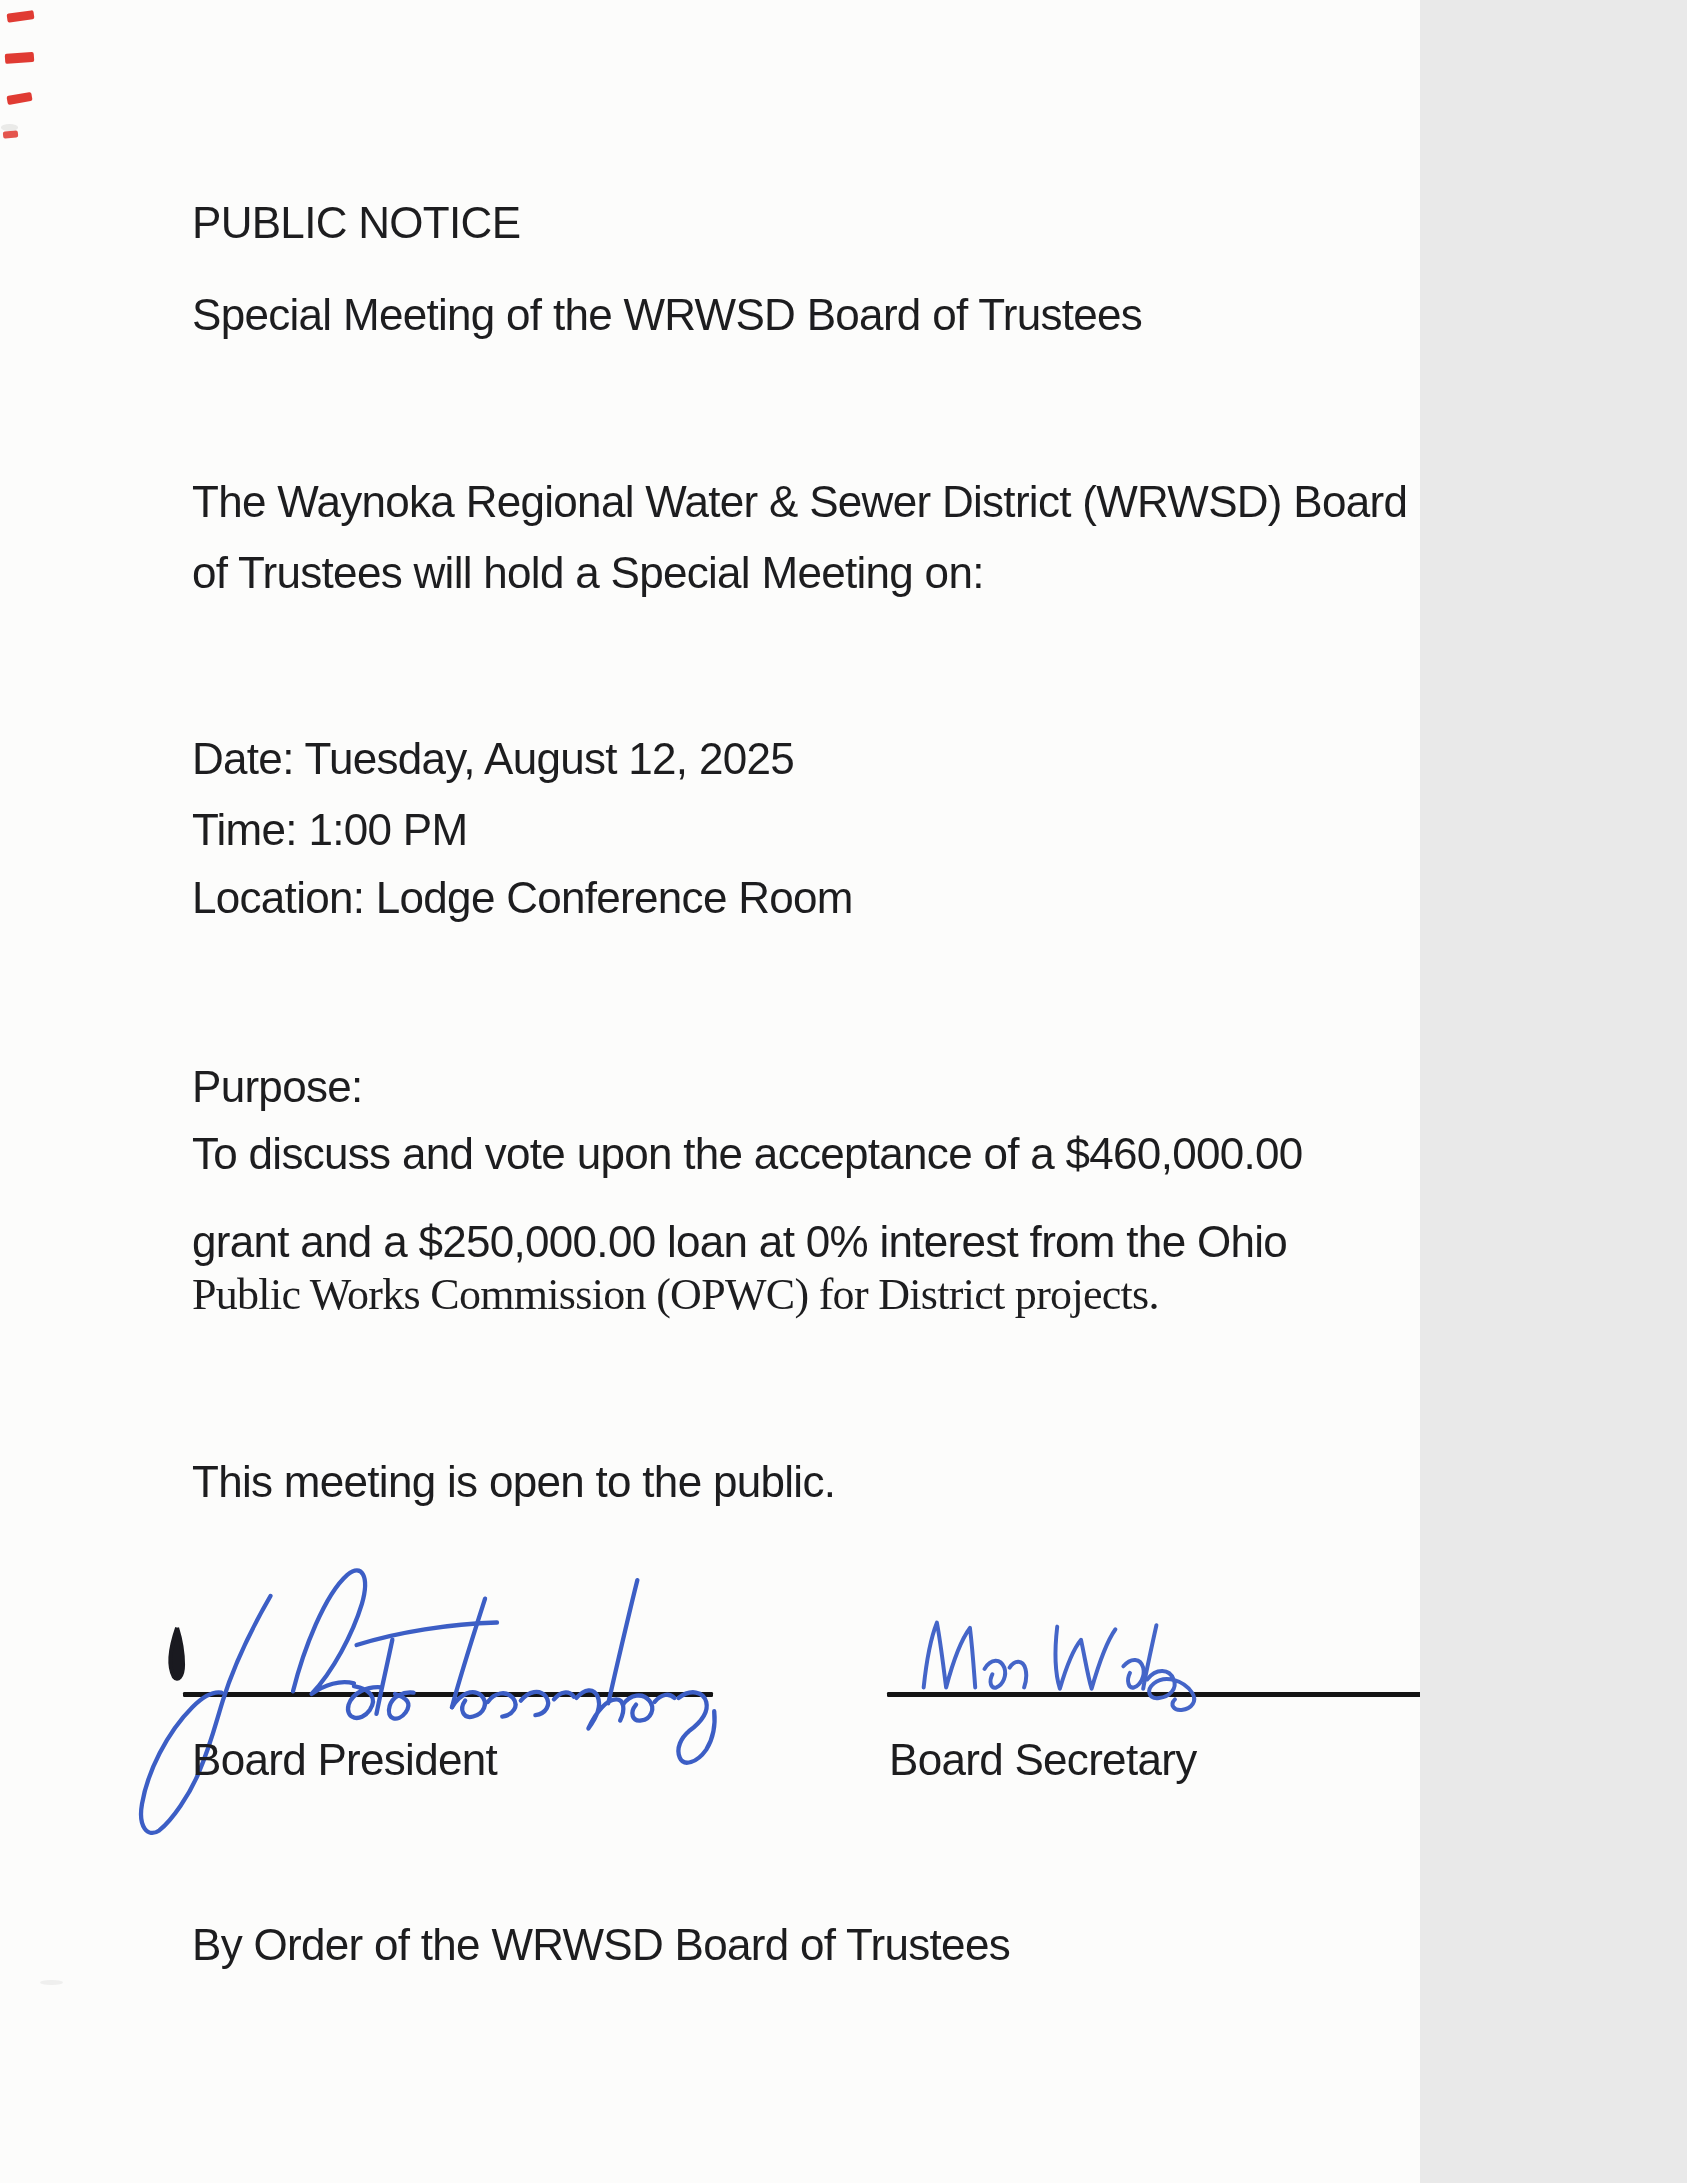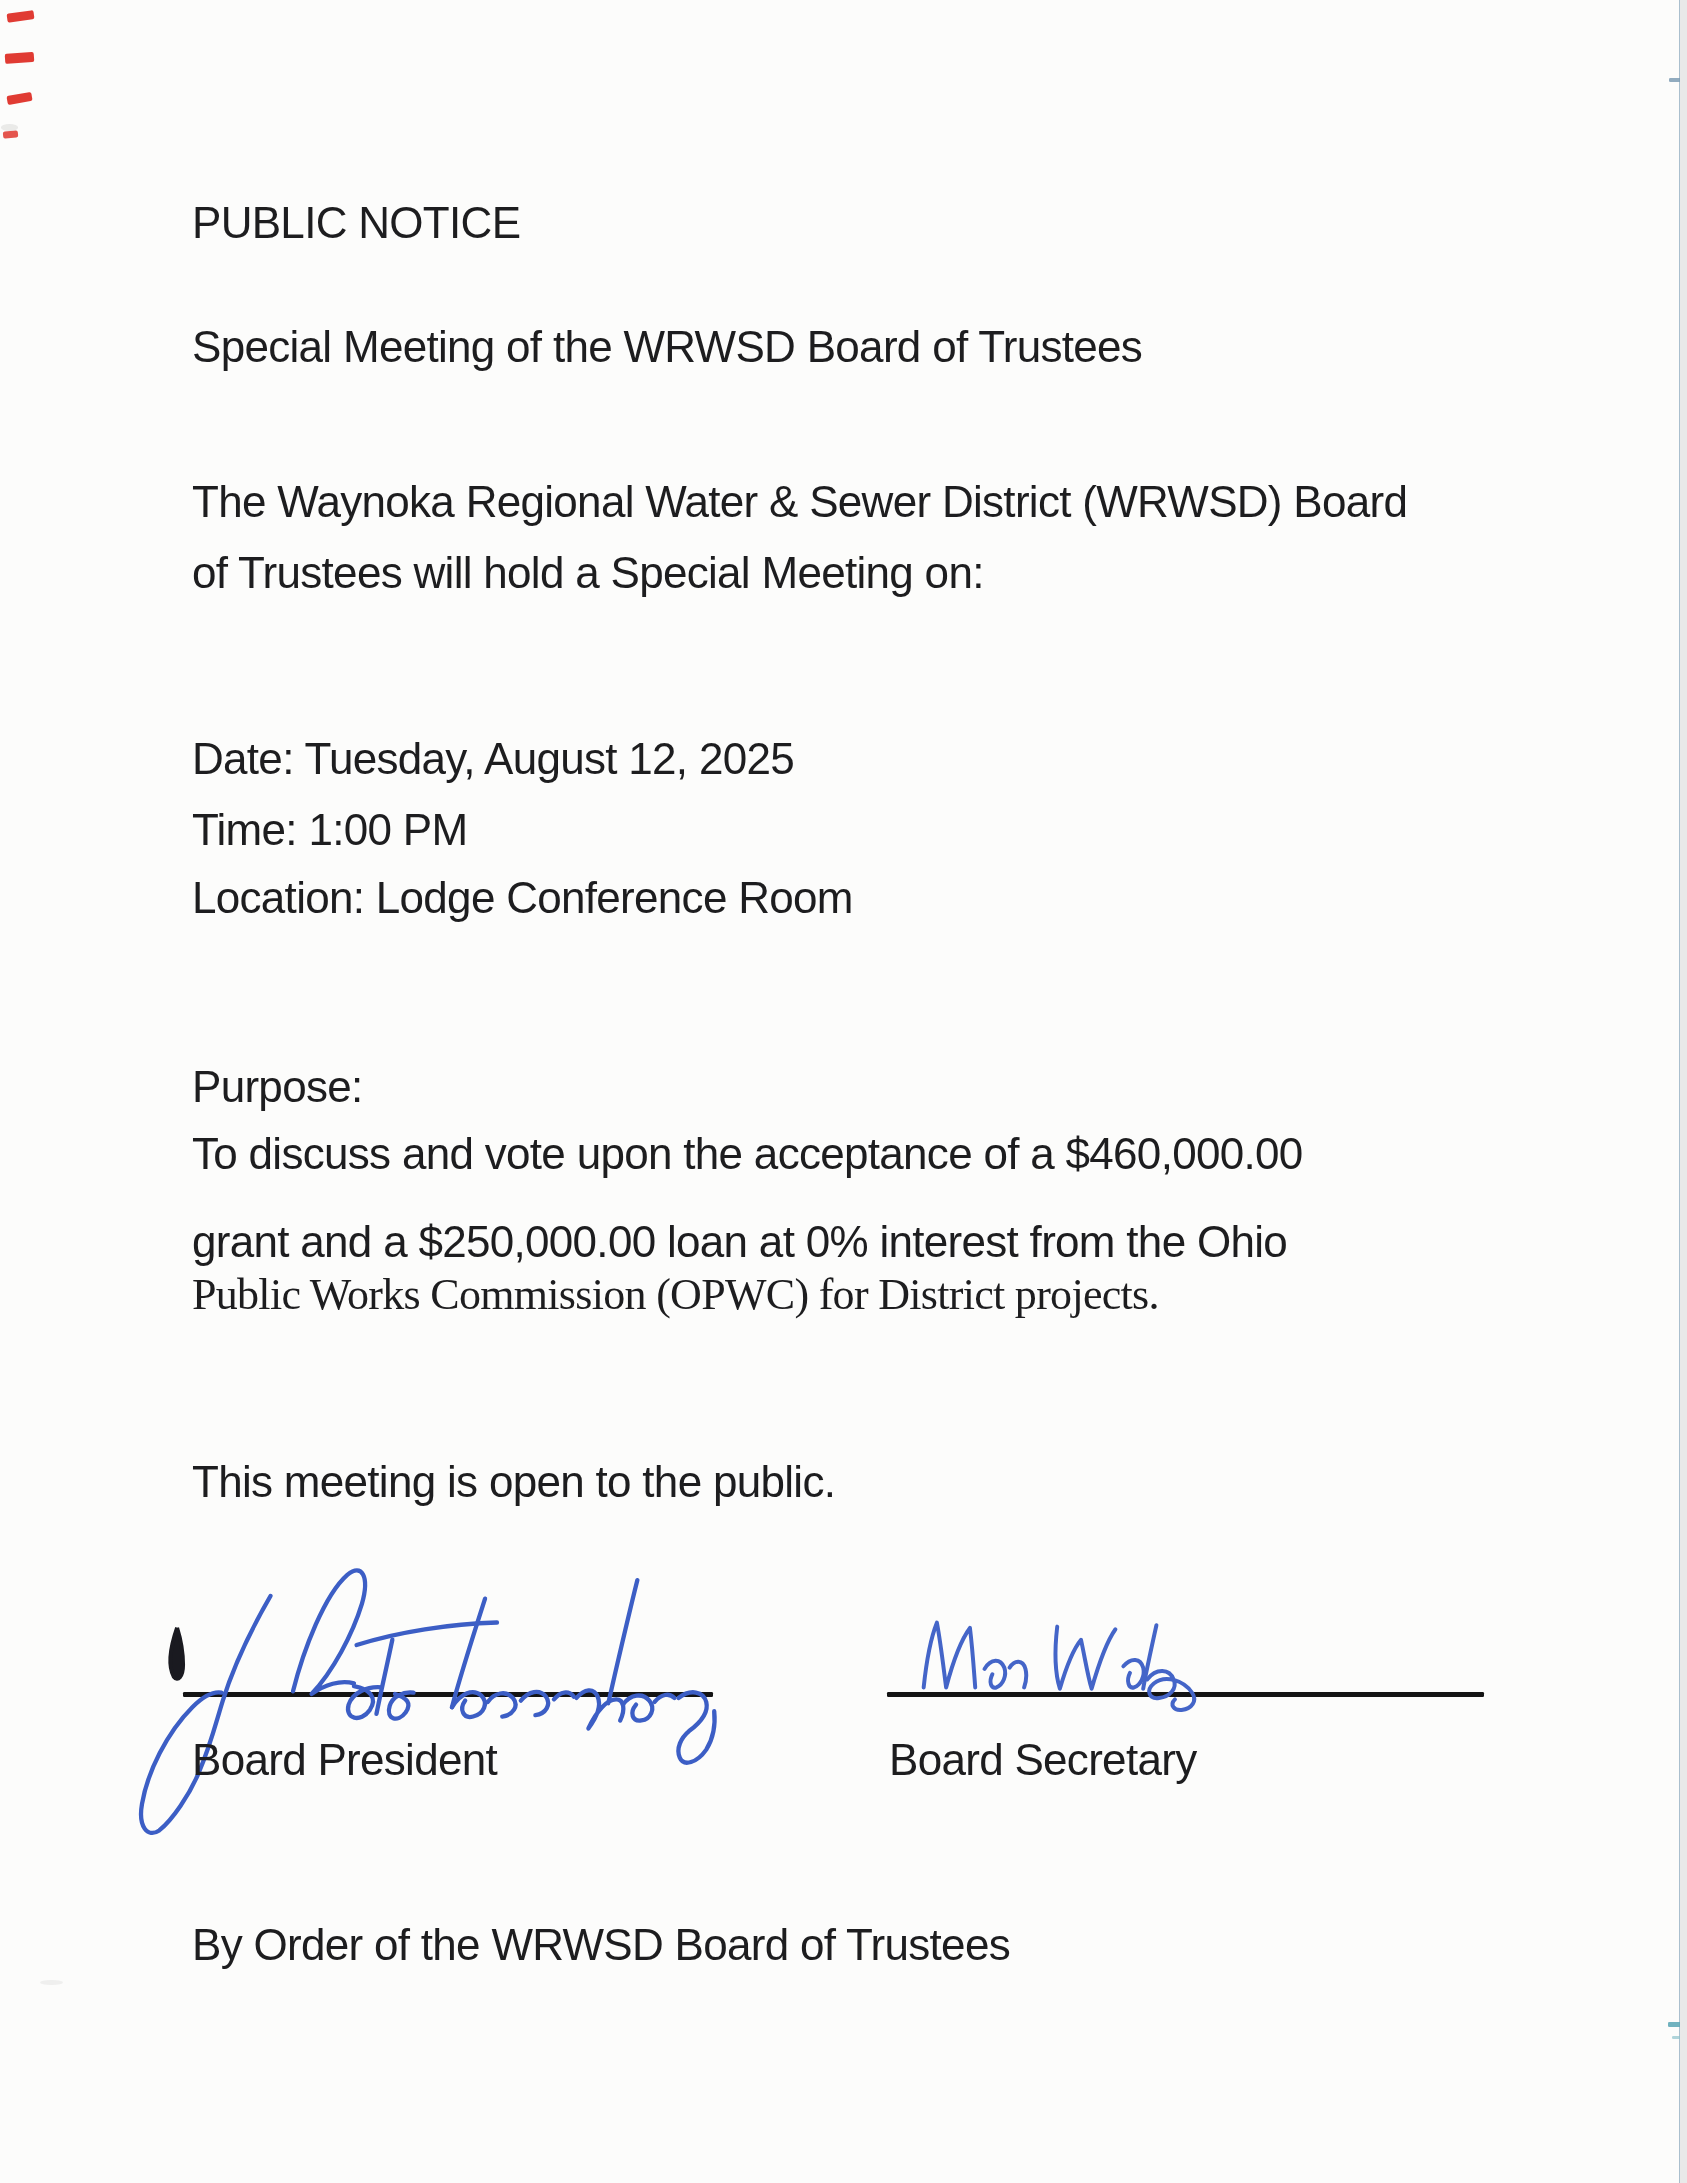--- a/index.html
+++ b/index.html
@@ -4,21 +4,21 @@
 <style>
   html,body{margin:0;padding:0;}
   body{
     width:1688px;height:2183px;
     background:#e9e9e9;
     font-family:"Liberation Sans","DejaVu Sans",sans-serif;
     -webkit-font-smoothing:antialiased;
   }
   .page{
     position:relative;
-    width:1680px;height:2183px;
+    width:1420px;height:2183px;
     background:#fcfcfb;
     overflow:hidden;
   }
   .tline{
     position:absolute;
     left:192px;
     font-size:44px;
     letter-spacing:-0.7px;
     line-height:1;
     color:#1d1d1f;
@@ -57,21 +57,21 @@
 
   <div class="red-mark" style="left:6.6px;top:12px;width:26.5px;height:8.6px;transform:rotate(-8deg);"></div>
   <div class="red-mark" style="left:5.3px;top:53px;width:28.5px;height:10px;transform:rotate(-4deg);"></div>
   <div class="red-mark" style="left:6.6px;top:94px;width:24.5px;height:8.6px;transform:rotate(-10deg);"></div>
   <div class="red-mark" style="left:3.3px;top:131px;width:14.6px;height:6.6px;transform:rotate(-6deg);opacity:.8;"></div>
 
   <div class="smudge" style="left:1.3px;top:124px;width:17px;height:6.6px;"></div>
   <div class="smudge" style="left:40px;top:1980px;width:22.5px;height:5.3px;opacity:.35;"></div>
 
   <div class="tline" style="top:201px;">PUBLIC NOTICE</div>
-  <div class="tline" style="top:293px;margin-top:32px;">Special Meeting of the WRWSD Board of Trustees</div>
+  <div class="tline" style="top:293px;">Special Meeting of the WRWSD Board of Trustees</div>
 
   <div class="tline" style="top:551px;">of Trustees will hold a Special Meeting on:</div>
   <div class="tline" style="top:480px;">The Waynoka Regional Water &amp; Sewer District (WRWSD) Board</div>
 
   <div class="tline" style="top:737px;">Date: Tuesday, August 12, 2025</div>
   <div class="tline" style="top:808px;">Time: 1:00 PM</div>
   <div class="tline" style="top:876px;">Location: Lodge Conference Room</div>
 
   <div class="tline" style="top:1065px;">Purpose:</div>
   <div class="tline" style="top:1132px;">To discuss and vote upon the acceptance of a $460,000.00</div>

